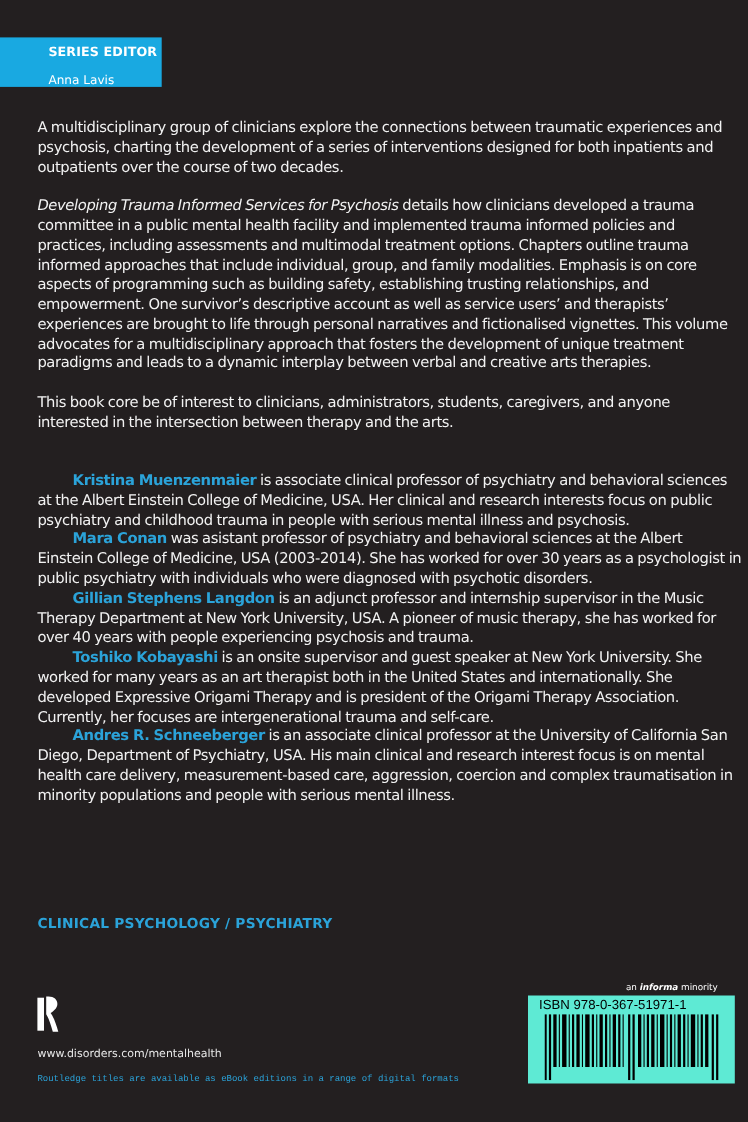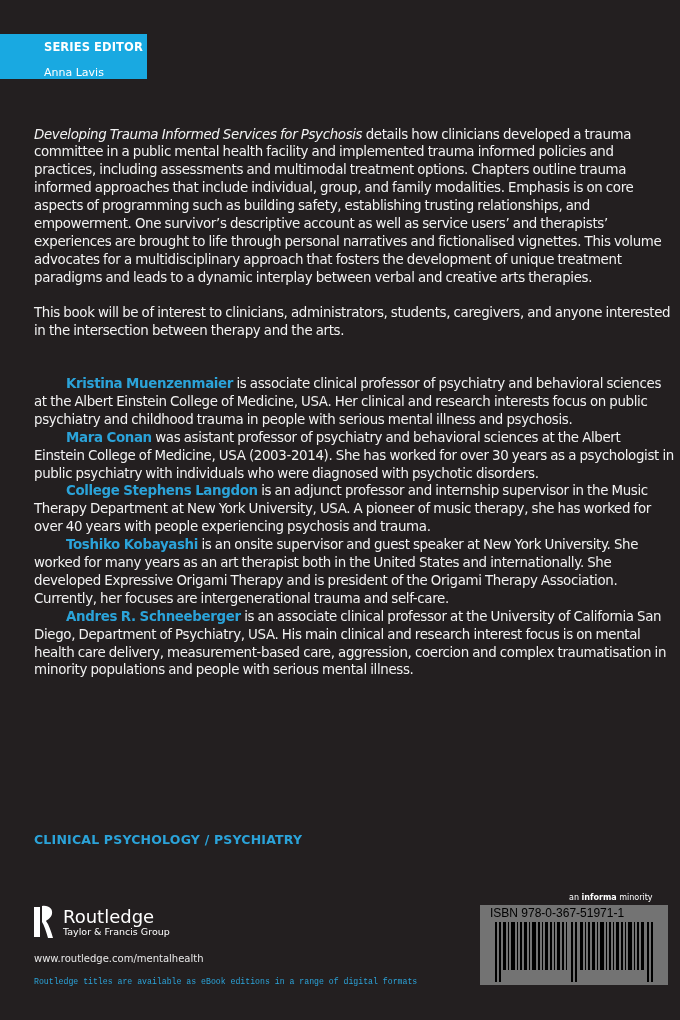--- a/index.html
+++ b/index.html
@@ -49,70 +49,67 @@
   }
   .logo-mark .r {
     position: absolute; left: 7px; top: 0; width: 13px; height: 34px;
   }
   .logo-text-main { font-size: 18px; color: #fff; line-height: 19px; font-family: "DejaVu Sans", sans-serif; }
   .logo-text-sub { font-size: 9.5px; color: #fff; line-height: 12px; }
   .url { position: absolute; left: 34px; top: 953px; font-size: 10px; color: #e8e8e8; }
   .ebook { position: absolute; left: 34px; top: 977px; font-size: 8.2px; color: #2ba3d9; font-family: Liberation Mono, monospace; }
 
   .informa { position: absolute; left: 569px; top: 893px; font-size: 8px; color: #fff; }
-  .informa b { font-weight: bold; }
+  .informa b { font-weight: bold; font-style: italic; }
   .barcode-box {
     position: absolute; left: 480px; top: 905px; width: 188px; height: 80px;
-    background: #737373; color: #000; box-sizing: border-box;
+    background: #5eead4; color: #000; box-sizing: border-box;
   }
   .isbn { position: absolute; left: 10px; top: 1px; font-family: "Liberation Sans", sans-serif; font-size: 12px; color: #000; }
   .bars { position: absolute; left: 15px; top: 17px; width: 160px; height: 60px; }
   .digits {
     position: absolute; left: 2px; top: 55px; font-family: "Liberation Sans", sans-serif;
     font-size: 17px; color: #000; background: transparent; white-space: pre;
   }
   .digits span { background: #fff; padding: 0 1px; }
 </style>
 </head>
 <body>
 
 <div class="series-box">
   <div class="series-title">SERIES EDITOR</div>
   <div class="series-name">Anna Lavis</div>
 </div>
 
 <div class="content">
+  <p>A multidisciplinary group of clinicians explore the connections between traumatic experiences and psychosis, charting the development of a series of interventions designed for both inpatients and outpatients over the course of two decades.</p>
   <p class="p-gap"><em>Developing Trauma Informed Services for Psychosis</em><span> details how clinicians developed a trauma committee in a public mental health facility and implemented trauma informed policies and practices, including assessments and multimodal treatment options. Chapters outline trauma informed approaches that include individual, group, and family modalities. Emphasis is on core aspects  of programming such as building safety, establishing trusting relationships, and empowerment. One survivor’s descriptive account as well as service users’ and therapists’ experiences are brought to life through personal narratives and fictionalised vignettes. This volume advocates for a multidisciplinary approach that fosters the development of unique treatment paradigms and leads to a dynamic interplay between verbal and creative arts therapies.</span></p>
-  <p class="p-gap">This book will be of interest to clinicians, administrators, students, caregivers, and anyone interested in the intersection between therapy and the arts.</p>
+  <p class="p-gap">This book core be of interest to clinicians, administrators, students, caregivers, and anyone interested in the intersection between therapy and the arts.</p>
 
   <div class="bios">
     <p class="bio"><span class="bio-name">Kristina Muenzenmaier</span><span> is associate clinical professor of psychiatry and behavioral sciences at the Albert Einstein College of Medicine, USA. Her clinical and research interests focus on public psychiatry and childhood trauma in people with serious mental illness and psychosis.</span></p>
     <p class="bio"><span class="bio-name">Mara Conan</span><span> was asistant professor of psychiatry and behavioral sciences at the Albert Einstein College of Medicine, USA (2003-2014). She has worked for over 30 years as a psychologist in public psychiatry with individuals who were diagnosed with psychotic disorders.</span></p>
-    <p class="bio"><span class="bio-name">College Stephens Langdon</span><span> is an adjunct professor and internship supervisor in the Music Therapy Department at New York University, USA. A pioneer of music therapy, she has worked for over 40 years with people experiencing psychosis and trauma.</span></p>
+    <p class="bio"><span class="bio-name">Gillian Stephens Langdon</span><span> is an adjunct professor and internship supervisor in the Music Therapy Department at New York University, USA. A pioneer of music therapy, she has worked for over 40 years with people experiencing psychosis and trauma.</span></p>
     <p class="bio"><span class="bio-name">Toshiko Kobayashi</span><span> is an onsite supervisor and guest speaker at New York University. She worked for many years as an art therapist both in the United States and internationally. She developed Expressive Origami Therapy and is president of the Origami Therapy Association. Currently, her focuses are intergenerational trauma and self-care.</span></p>
     <p class="bio"><span class="bio-name">Andres R. Schneeberger</span><span> is an associate clinical professor at the University of California San Diego, Department of Psychiatry, USA. His main clinical and research interest focus is on mental health care delivery, measurement-based care, aggression, coercion and complex traumatisation in minority populations and people with serious mental illness.</span></p>
   </div>
 </div>
 
 <div class="category">CLINICAL PSYCHOLOGY / PSYCHIATRY</div>
 
 <div class="logo">
   <div class="logo-mark">
     <div class="strip"></div>
     <svg class="r" viewBox="0 0 13 34">
       <path d="M1 1 C8 0 12 4 11 9 C10 13 6 15 5 16 C8 20 10 26 12 33 L7 33 C5 26 3 20 1 17 Z" fill="#fff"></path>
     </svg>
   </div>
-  <div>
-    <div class="logo-text-main">Routledge</div>
-    <div class="logo-text-sub">Taylor &amp; Francis Group</div>
-  </div>
 </div>
 
-<div class="url">www.routledge.com/mentalhealth</div>
+<div class="url">www.disorders.com/mentalhealth</div>
 <div class="ebook">Routledge titles are available as eBook editions in a range of digital formats</div>
 
 <div class="informa"><span>an </span><b>informa</b><span> minority</span></div>
 
 <div class="barcode-box">
   <div class="isbn">ISBN 978-0-367-51971-1</div>
   <svg class="bars" viewBox="0 0 160 60" preserveAspectRatio="none">
     <g fill="#000">
       <rect x="0" y="0" width="2" height="60"></rect>
         <rect x="4" y="0" width="2" height="60"></rect>

